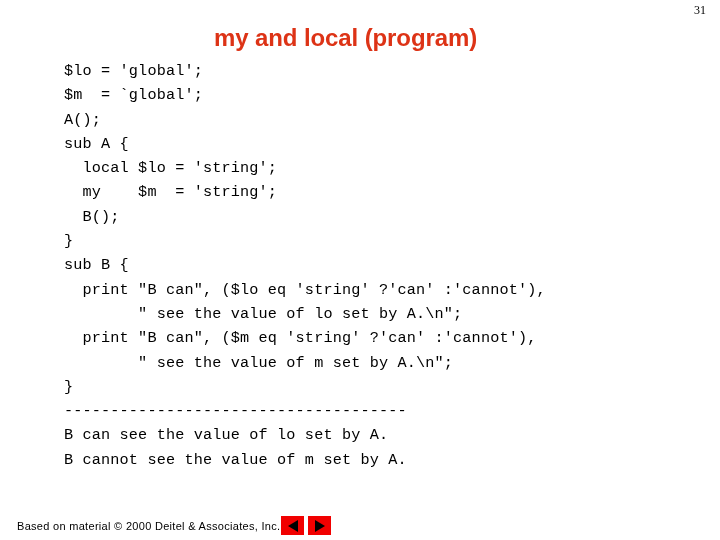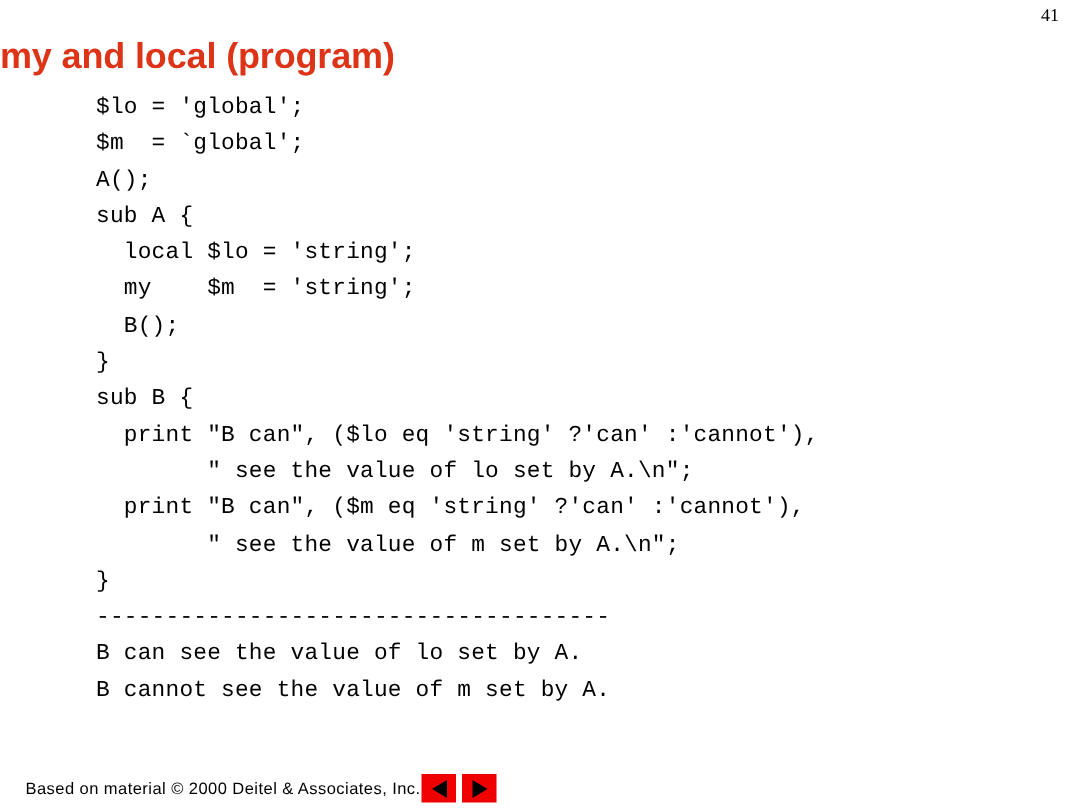--- a/index.html
+++ b/index.html
@@ -26,20 +26,21 @@
     line-height: 14px;
     color: #000000;
   }
 
   
   #slide-title {
     position: absolute;
     top: 24px;
     left: 0;
     width: 691px;
+    text-align: center;
     font-family: "Liberation Sans", sans-serif;
     font-weight: bold;
     font-size: 24px;
     line-height: 28px;
     color: #DD3316;
     letter-spacing: -0.1px;
   }
 
   
   #code-block {
@@ -93,21 +94,21 @@
     height: 0;
     border-top: 6px solid transparent;
     border-bottom: 6px solid transparent;
   }
   .tri-left  { border-right: 10px solid #000000; }
   .tri-right { border-left: 10px solid #000000; }
 </style>
 </head>
 <body>
 
-<div id="slide-number">41</div>
+<div id="slide-number">31</div>
 
 <div id="slide-title" style="color: rgb(221, 51, 22);">my and local (program)</div>
 
 <div id="code-block"><div class="code-line">$lo = 'global';</div><div class="code-line">$m  = `global';</div><div class="code-line">A();</div><div class="code-line">sub A {</div><div class="code-line">  local $lo = 'string';</div><div class="code-line">  my    $m  = 'string';</div><div class="code-line">  B();</div><div class="code-line">}</div><div class="code-line">sub B {</div><div class="code-line">  print "B can", ($lo eq 'string' ?'can' :'cannot'),</div><div class="code-line">        " see the value of lo set by A.\n";</div><div class="code-line">  print "B can", ($m eq 'string' ?'can' :'cannot'),</div><div class="code-line">        " see the value of m set by A.\n";</div><div class="code-line">}</div><div class="code-line">-------------------------------------</div><div class="code-line">B can see the value of lo set by A.</div><div class="code-line">B cannot see the value of m set by A.</div></div>
 
 <div id="footer-credit">Based on material © 2000 Deitel &amp; Associates, Inc.</div>
 
 <div id="nav-buttons">
   <div class="nav-btn" style="background: rgb(241, 0, 0);">
     <span class="tri tri-left"></span>

